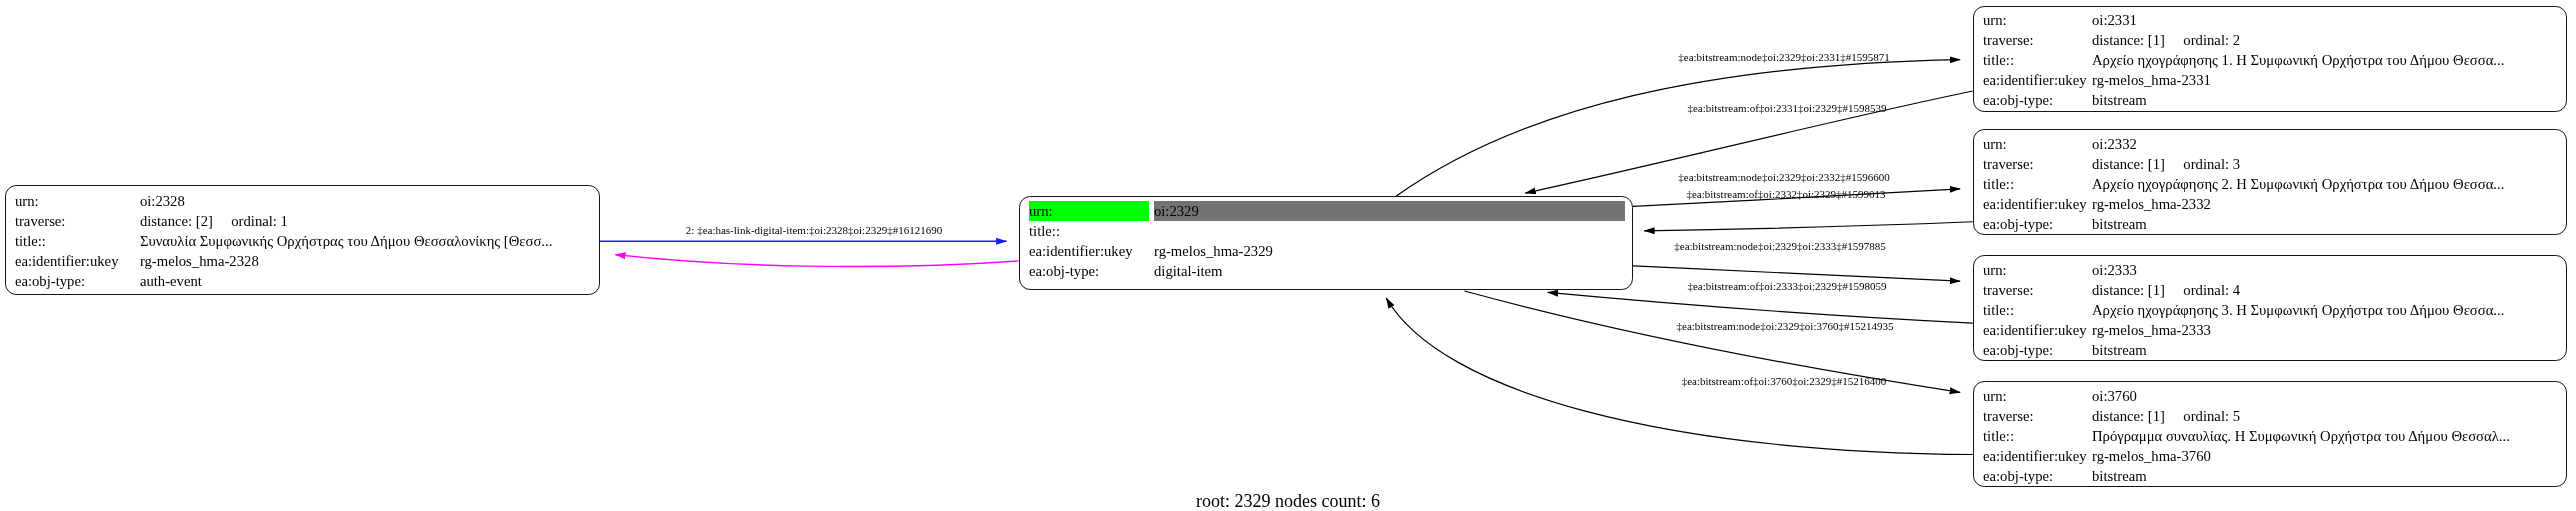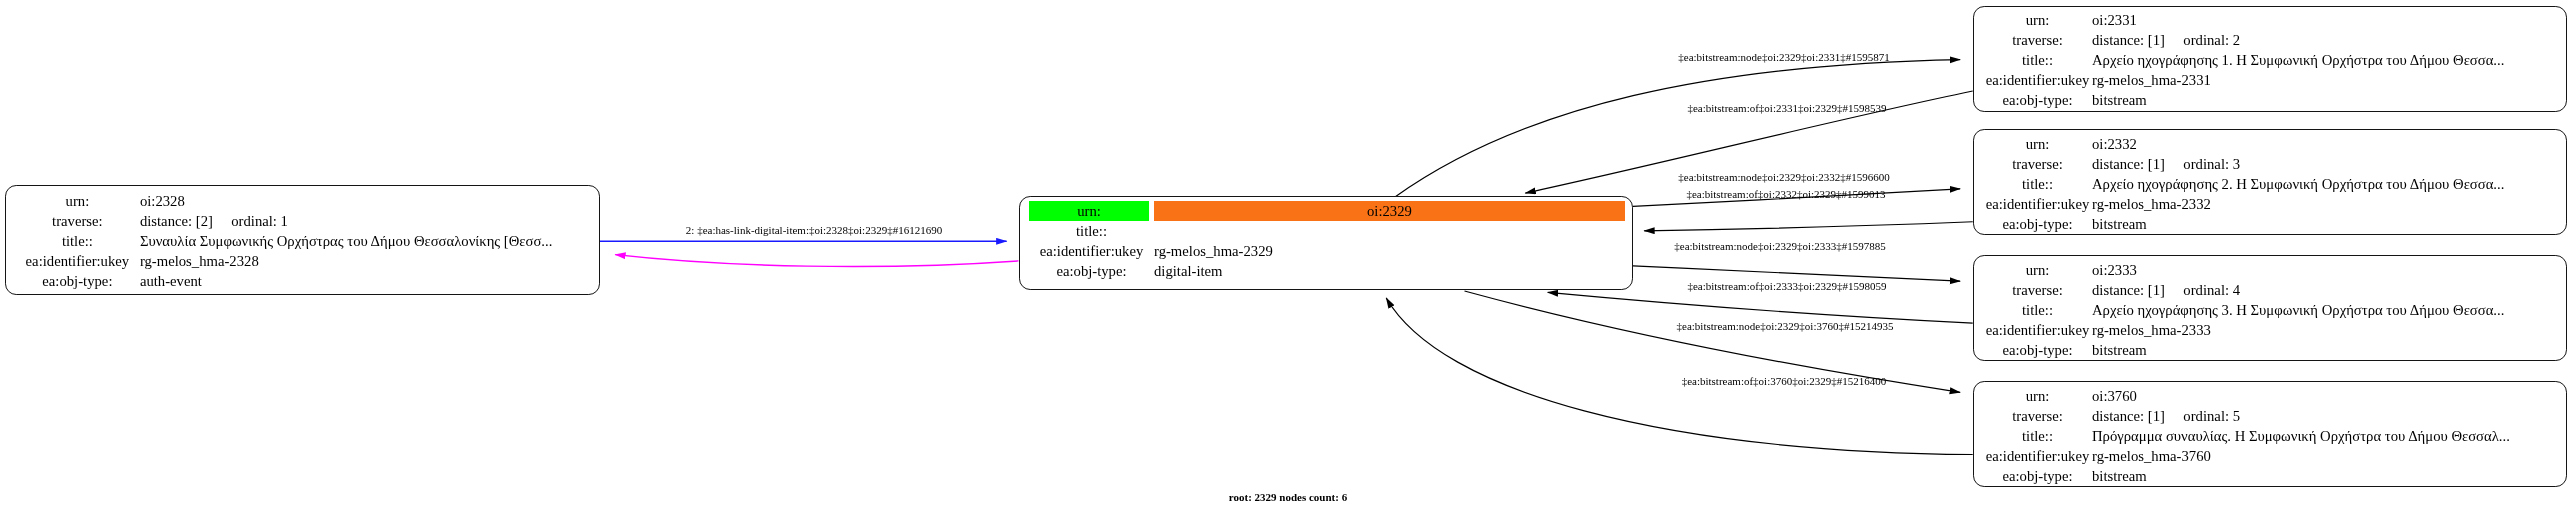--- a/index.html
+++ b/index.html
@@ -1,29 +1,29 @@
 <!DOCTYPE html>
 <html style="font-size:11.2px"><head>
 <meta charset="utf-8">
 <style>
   html,body{margin:0;padding:0;background:#ffffff;}
   #canvas{position:relative;width:2576px;height:512px;background:#ffffff;overflow:hidden;
           font-family:"Liberation Serif",serif;color:#000;}
   #edges{position:absolute;left:0;top:0;z-index:1;}
   .node{position:absolute;z-index:2;background:#ffffff;border:1.1px solid #141414;
-        border-radius:11.2px;box-sizing:border-box;padding-top:4.9px;font-size:14.7px;text-align:center;}
+        border-radius:11.2px;box-sizing:border-box;padding-top:4.9px;font-size:14.7px;}
   .row{display:flex;line-height:20px;padding-left:9px;white-space:pre;}
   .lbl{flex:none;}
   .cols-wide .lbl{width:125px;}
   .cols-narrow .lbl{width:109px;}
   .row.hl .lbl{width:120px;margin-right:4.9px;background:#00ff00;}
-  .row.hl .val{flex:1;margin-right:7px;background:#f97316;}
+  .row.hl .val{flex:1;margin-right:7px;background:#737373;}
   .elabel{position:absolute;z-index:3;transform:translateX(-50%);font-size:11px;
           white-space:pre;}
-  #caption{position:absolute;z-index:3;transform:translateX(-50%);font-size:11px;white-space:pre;font-weight:bold;}
+  #caption{position:absolute;z-index:3;transform:translateX(-50%);font-size:18px;white-space:pre;}
 </style>
 </head>
 <body>
 
 <div id="canvas">
 
   <svg id="edges" width="2576" height="512" viewBox="0 0 3685 732">
     <defs>
       <marker id="arr-k" markerUnits="userSpaceOnUse" markerWidth="18" markerHeight="12" refX="15" refY="5" orient="auto">
           <path d="M0,0 L16,5 L0,10 Z" fill="#000000"></path>

